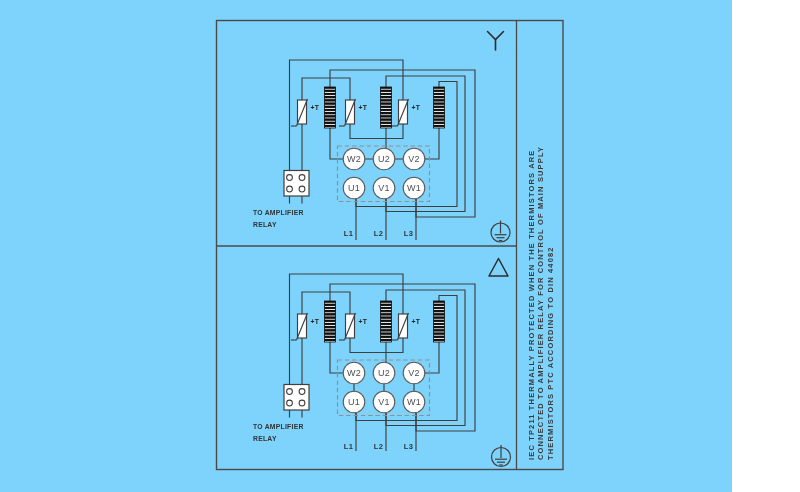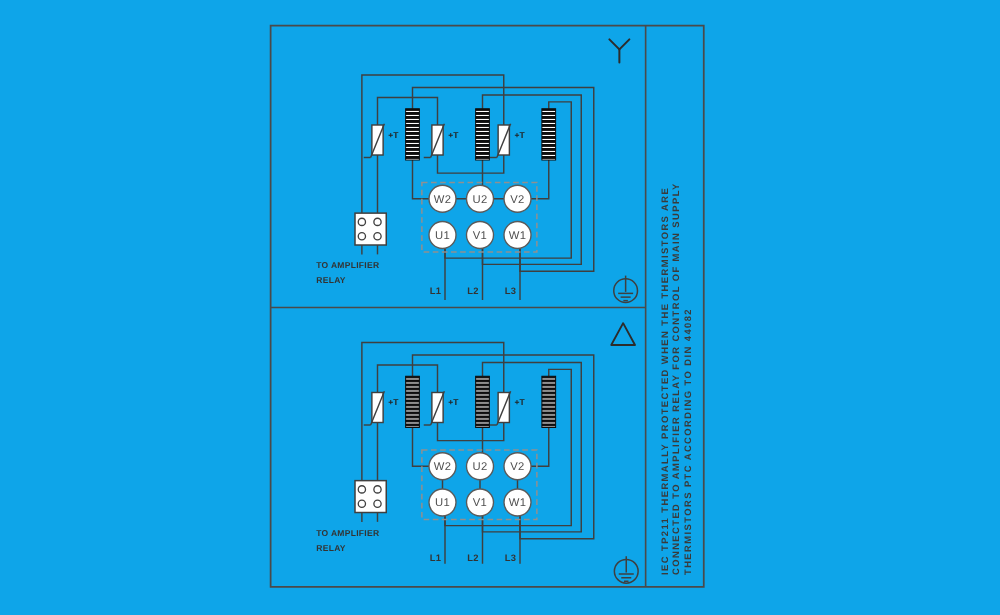--- a/index.html
+++ b/index.html
@@ -1,16 +1,16 @@
 <!DOCTYPE html>
 <html><head>
 <meta charset="utf-8">
 <style>
   html,body{margin:0;padding:0;background:#ffffff;}
-  .stage{position:relative;width:800px;height:492px;background:#0ea5e9;overflow:hidden;
+  .stage{position:relative;width:732px;height:492px;background:#7dd3fc;overflow:hidden;
          font-family:"Liberation Sans", sans-serif;}
   #diagram{position:absolute;left:0;top:0;}
   .side-note{
     position:absolute;left:376px;top:281px;width:330px;height:28px;
     transform:rotate(-90deg);
     font-family:"Liberation Sans", sans-serif;
     font-size:7.5px;font-weight:bold;line-height:9.4px;
     letter-spacing:1.15px;color:#3a3a3a;white-space:nowrap;text-align:left;
   }
   svg text{font-family:"Liberation Sans", sans-serif;}

